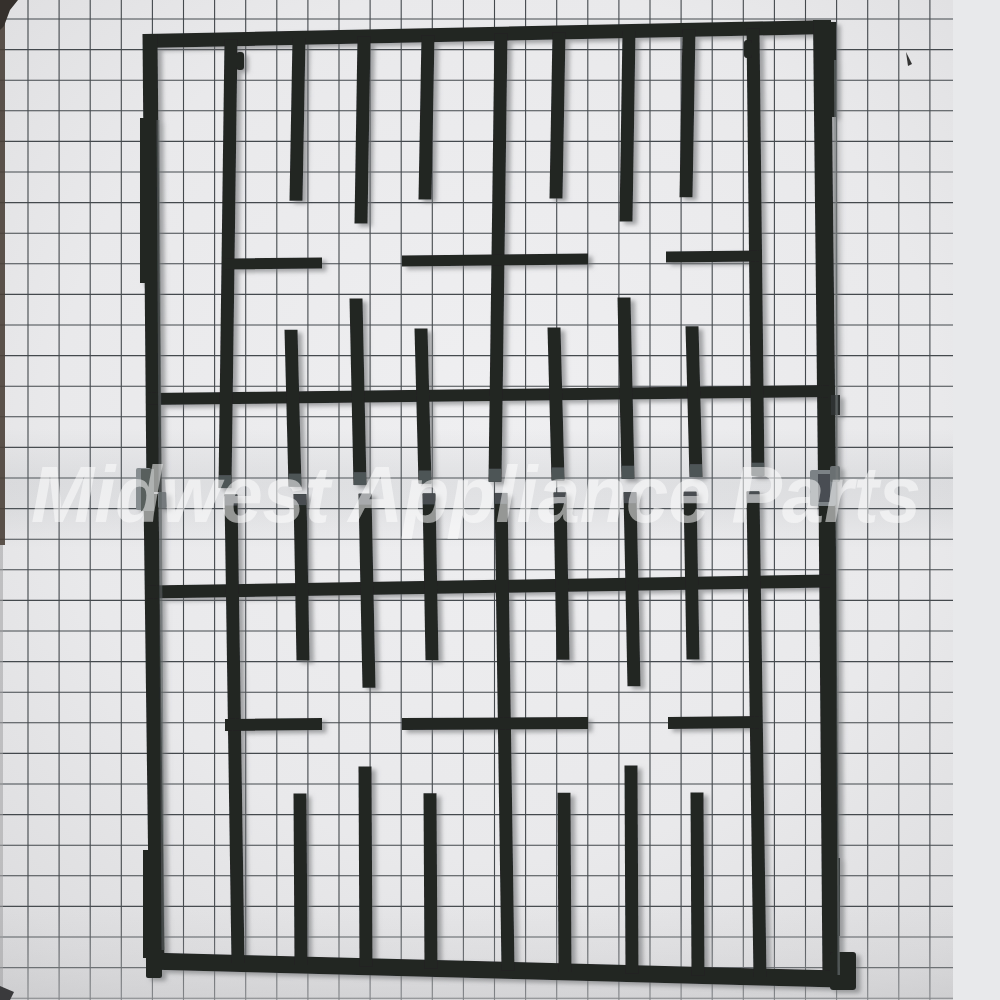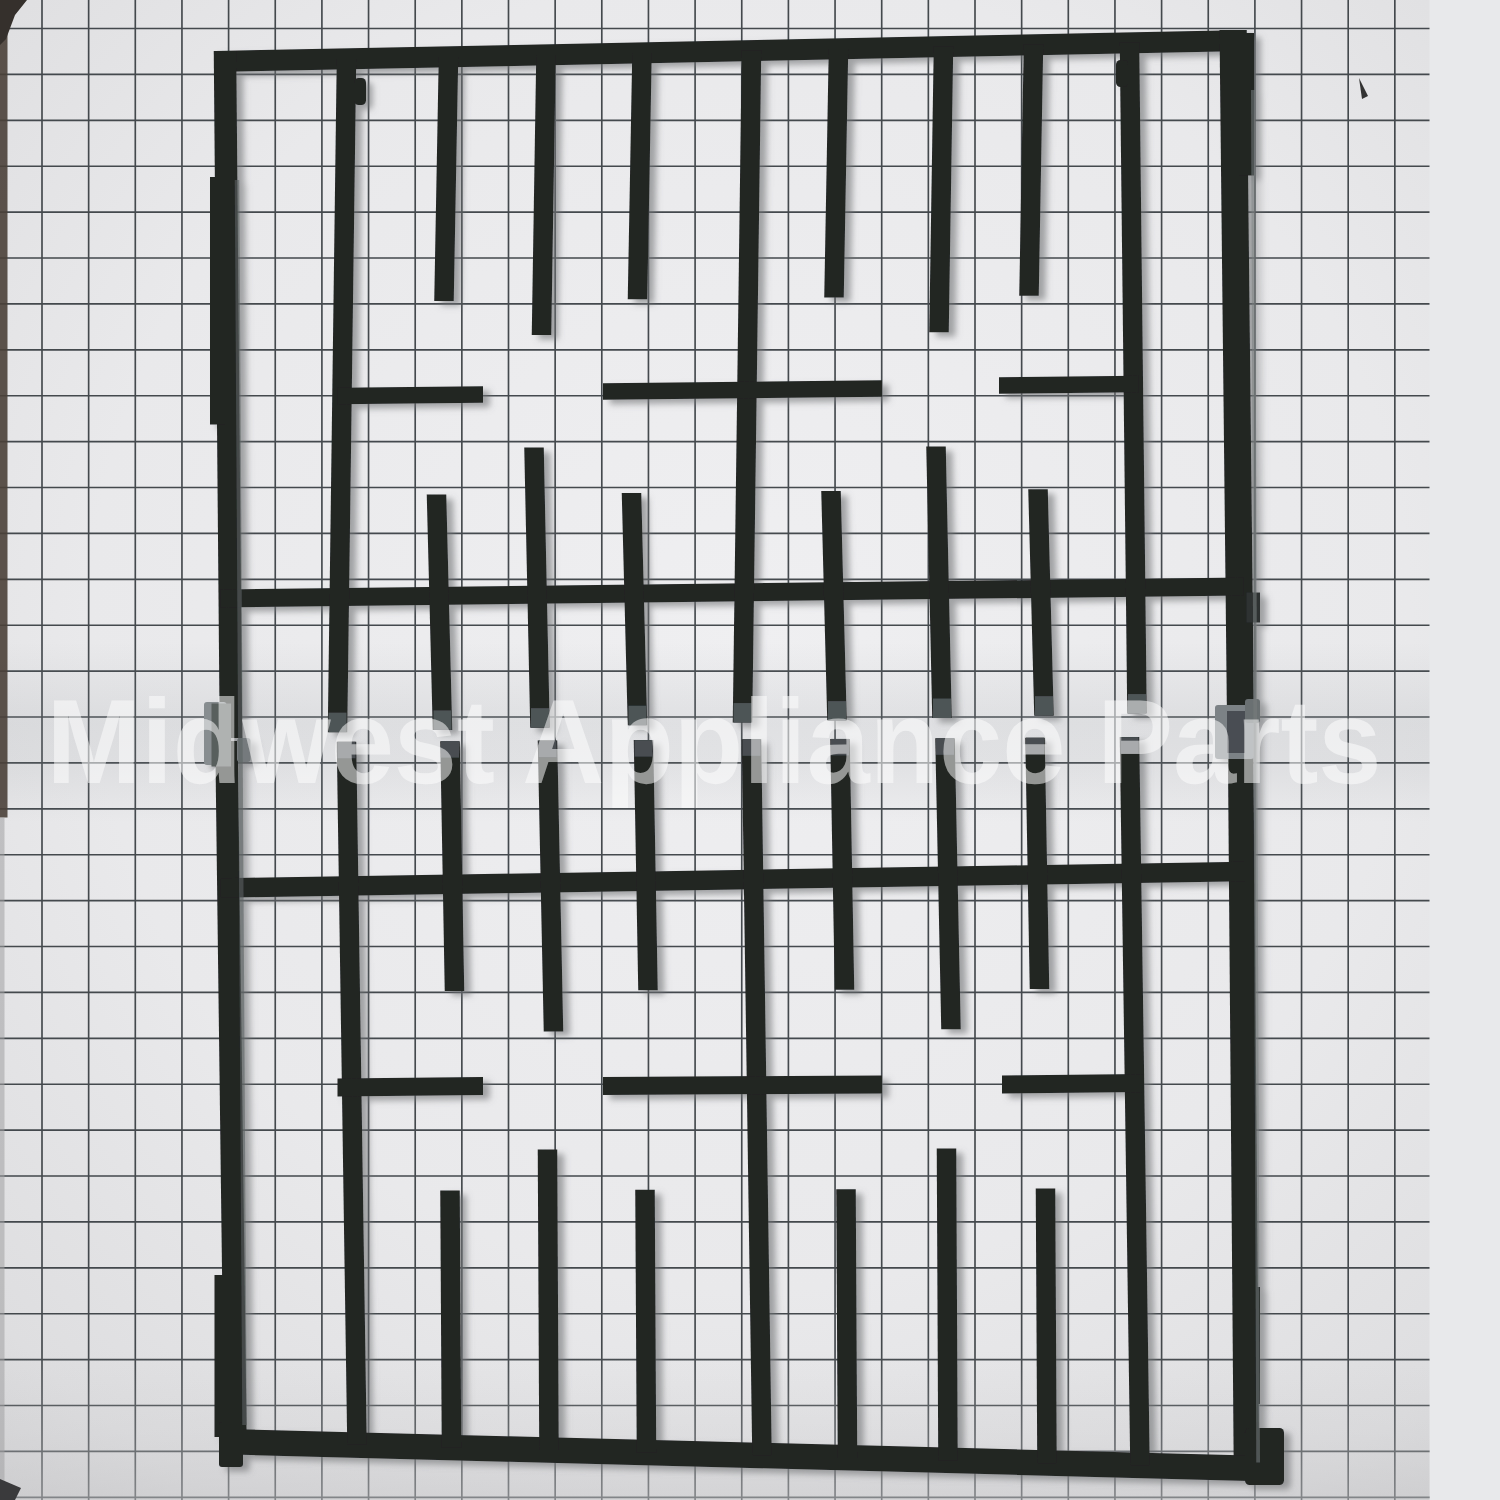--- a/index.html
+++ b/index.html
@@ -1,17 +1,17 @@
 <!DOCTYPE html>
 <html><head>
 <meta charset="utf-8">
 <style>
 html,body{margin:0;padding:0;background:#e8e9eb;}
 #scene{position:relative;width:953px;height:1000px;overflow:hidden;
-  font-family:"Liberation Sans", sans-serif;}
+  font-family:"Liberation Sans", sans-serif;font-style:italic;}
 </style>
 </head>
 <body>
 
 <div id="scene">
 <svg width="1000" height="1000" viewBox="0 0 1000 1000" xmlns="http://www.w3.org/2000/svg">
 <defs>
 <radialGradient id="paper" cx="0.5" cy="0.42" r="0.8">
   <stop offset="0" stop-color="#efeff1"></stop>
   <stop offset="0.55" stop-color="#e9e9eb"></stop>

